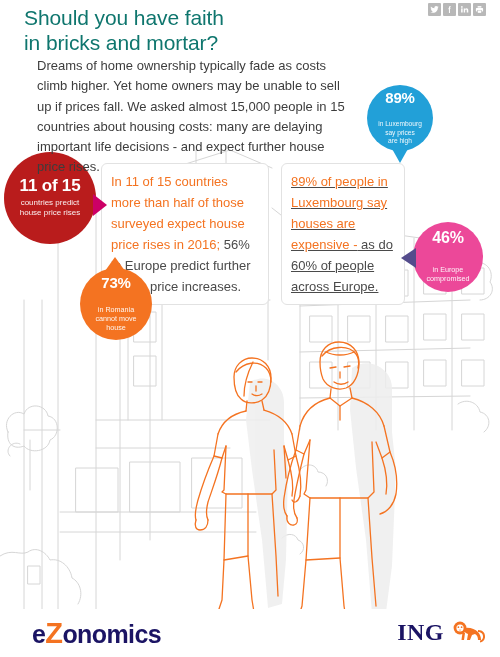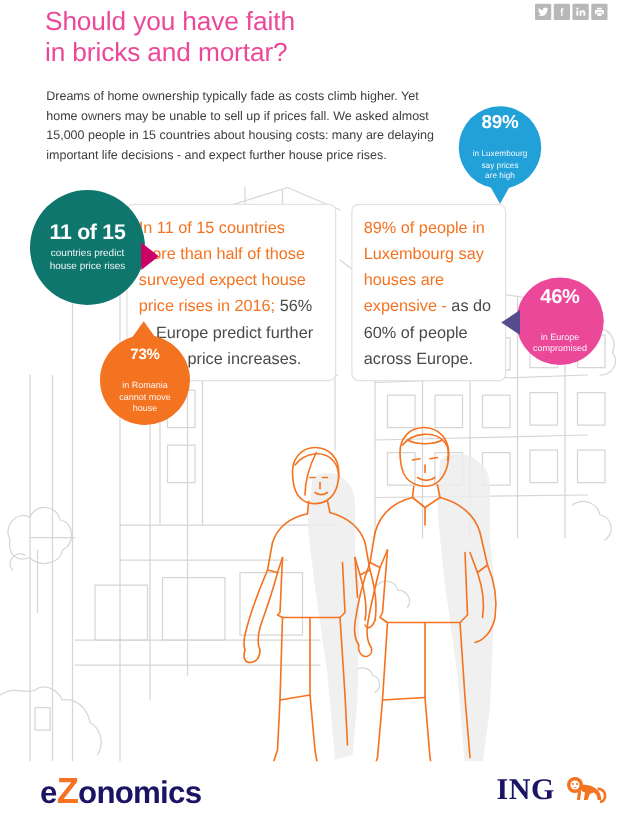--- a/index.html
+++ b/index.html
@@ -47,61 +47,61 @@
     display: flex;
     align-items: center;
     justify-content: center;
     cursor: pointer;
   }
   .social-icon svg { display: block; }
 
   
   #headline {
     position: absolute;
-    left: 36px;
+    left: 24px;
     top: 6px;
     width: 330px;
     z-index: 30;
-    color: #ec4899;
+    color: #0f766e;
     font-size: 21px;
     line-height: 1.18;
     font-weight: 400;
     letter-spacing: -0.1px;
   }
   #headline .l2 { display: block; }
 
   #intro {
     position: absolute;
     left: 37px;
-    top: 60px;
+    top: 43px;
     width: 312px;
     z-index: 30;
     color: #3d3d3d;
-    font-size: 10px;
+    font-size: 13px;
     line-height: 1.56;
   }
 
   
   .callout {
     position: absolute;
     z-index: 20;
     background: #ffffff;
     border: 1px solid #e2e2e2;
     border-radius: 6px;
     box-sizing: border-box;
     padding: 7px 9px 7px 9px;
     font-size: 13px;
     line-height: 1.62;
     color: #4a4a4a;
   }
   .callout .hl { color: #f47321; }
 
   #callout-1 { left: 101px; top: 163px; width: 168px; }
   #callout-2 { left: 101px; top: 226px; width: 168px; }
-  #callout-3 { left: 281px; top: 163px; width: 124px; }
+  #callout-3 { left: 281px; top: 163px; width: 124px; text-decoration: underline; }
   #callout-4 { left: 281px; top: 228px; width: 136px; }
 
   
   .bubble {
     position: absolute;
     z-index: 25;
     border-radius: 50%;
     color: #ffffff;
     text-align: center;
     display: flex;
@@ -123,23 +123,23 @@
     color: rgba(255,255,255,0.93);
   }
   
   .tail {
     position: absolute;
     width: 0;
     height: 0;
   }
 
   #bubble-11of15 {
-    left: 24px; top: 152px;
+    left: 4px; top: 152px;
     width: 92px; height: 92px;
-    background: #0f766e;
+    background: #b91c1c;
   }
   #bubble-11of15 .big { font-size: 17px; }
   #bubble-11of15 .tail {
     right: -11px; top: 42px;
     border-top: 11px solid transparent;
     border-bottom: 11px solid transparent;
     border-left: 14px solid #cc0066;
   }
 
   #bubble-89 {
@@ -155,21 +155,21 @@
     border-left: 9px solid transparent;
     border-right: 9px solid transparent;
     border-top: 16px solid #22a0d8;
   }
 
   #bubble-73 {
     left: 80px; top: 268px;
     width: 72px; height: 72px;
     background: #f47321;
   }
-  #bubble-73 .big { font-size: 12px; }
+  #bubble-73 .big { font-size: 15px; }
   #bubble-73 .sub { font-size: 7.2px; margin-top: 14px; }
   #bubble-73 .tail {
     left: 25px; top: -11px;
     border-left: 10px solid transparent;
     border-right: 10px solid transparent;
     border-bottom: 14px solid #f47321;
   }
 
   #bubble-46 {
     left: 413px; top: 222px;

